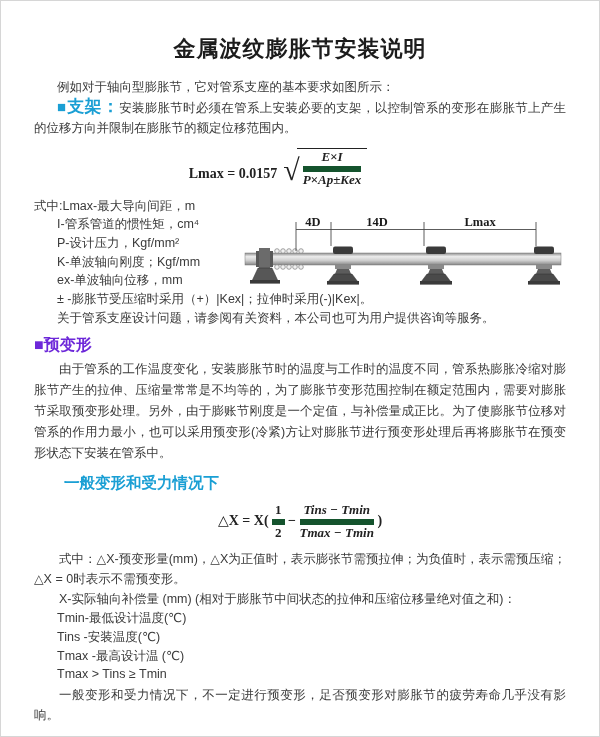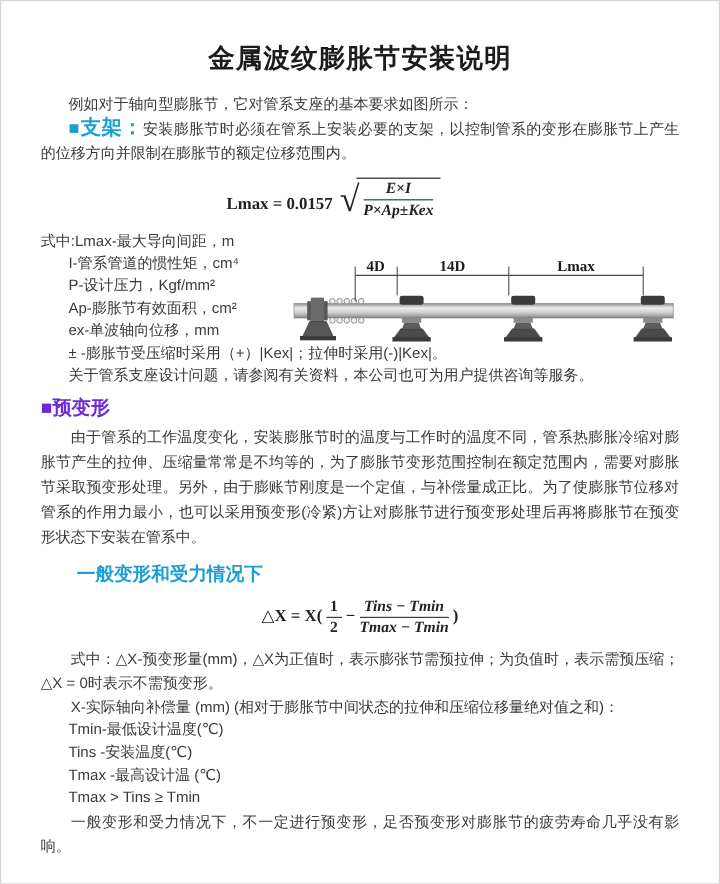--- a/index.html
+++ b/index.html
@@ -28,21 +28,21 @@
   .vars .vi{margin-left:23px;}
   .vars .vlast{margin-top:1px;}
   
   .formula{
     text-align:center;
     font-family:"Liberation Serif","DejaVu Serif",serif;
     font-weight:700;color:#222;font-size:14px;
   }
   .formula .it{font-style:italic;}
   .frac{display:inline-block;vertical-align:middle;text-align:center;line-height:1.15;}
-  .frac .num{display:block;border-bottom:1px solid #14532d;padding:0 3px 1px;}
+  .frac .num{display:block;border-bottom:6px solid #14532d;padding:0 3px 1px;}
   .frac .den{display:block;padding-top:1px;}
   .radical{display:inline-flex;align-items:center;margin-left:6px;}
   .rad-sign{font-size:30px;font-weight:400;line-height:1;transform:translateY(2px);margin-right:-3px;}
   .under-root{border-top:1.6px solid #222;padding:1px 6px 0;font-size:13px;}
   .f1{margin:10px 0 4px;transform:translateX(-22px);}
   .f2{margin:9px 0 8px;}
   .f2 .frac, .f3 .frac{font-size:13px;}
   
   .diagram{position:absolute;left:243px;top:189px;width:354px;height:80px;}
   
@@ -68,21 +68,21 @@
           <span class="num it">E×I</span>
           <span class="den it">P×Ap±Kex</span>
         </span>
       </span>
   </div>
 
   <div class="vars">
     <div class="vline"><span>式中:</span><span>Lmax-最大导向间距，m</span></div>
     <div class="vline vi">I-管系管道的惯性矩，cm⁴</div>
     <div class="vline vi">P-设计压力，Kgf/mm²</div>
-    <div class="vline vi">Ap-膨胀节有效面积，cm²</div>
+    <div class="vline vi">K-单波轴向刚度；Kgf/mm</div>
     <div class="vline vi">ex-单波轴向位移，mm</div>
     <div class="vline vi">± -膨胀节受压缩时采用（+）|Kex|；拉伸时采用(-)|Kex|。</div>
     <div class="vline vi vlast">关于管系支座设计问题，请参阅有关资料，本公司也可为用户提供咨询等服务。</div>
   </div>
 
   <svg class="diagram" viewBox="0 0 354 80">
     <defs>
       <linearGradient id="pipeGrad" x1="0" y1="0" x2="0" y2="1">
         <stop offset="0" stop-color="#8f8f8f"></stop>
         <stop offset="0.3" stop-color="#ececec"></stop>

